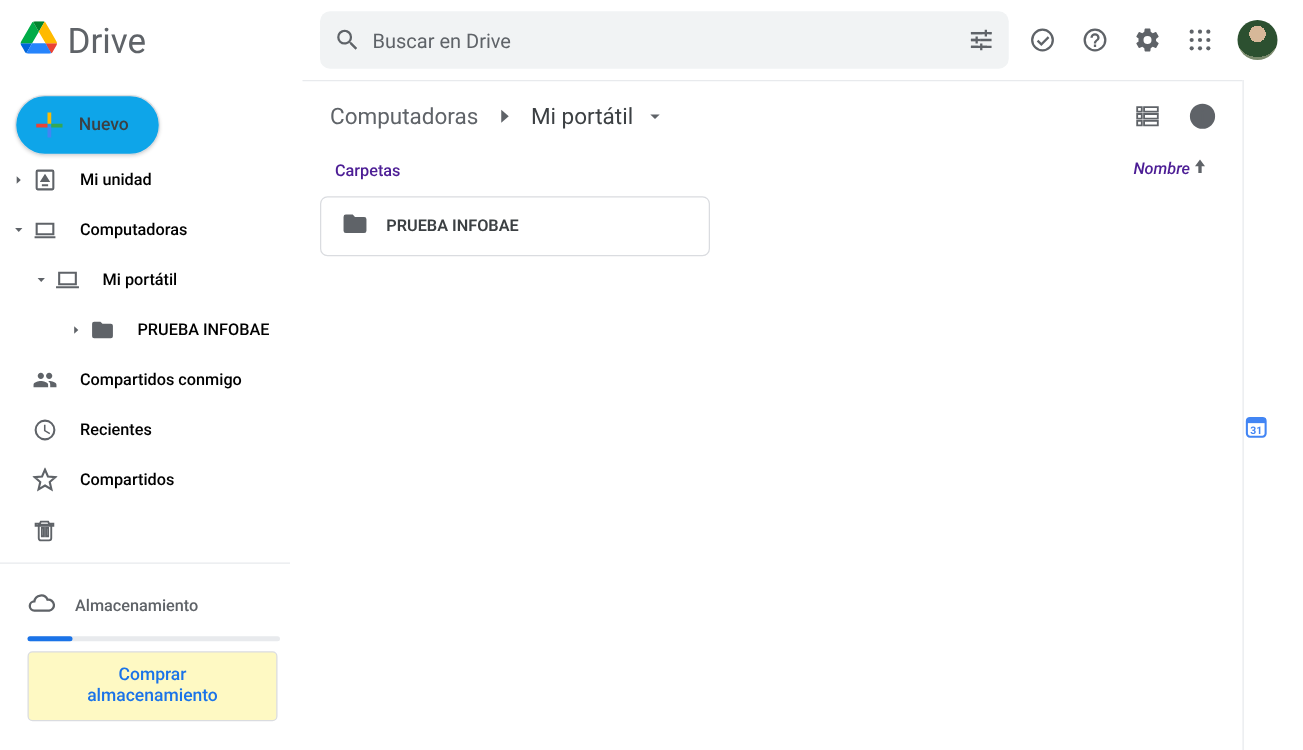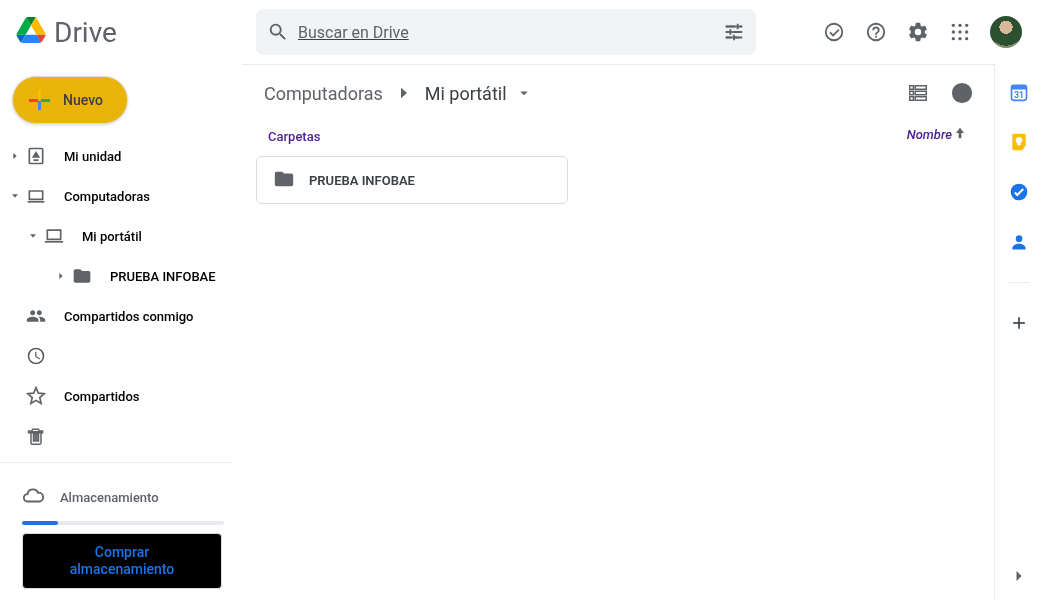--- a/index.html
+++ b/index.html
@@ -3,35 +3,35 @@
 <meta charset="utf-8">
 <style>
   * { box-sizing: border-box; margin: 0; padding: 0; font-family: 'Segoe UI', Roboto, Arial, sans-serif; }
   body { width: 1042px; height: 600px; overflow: hidden; background: #fff; color: #3c4043; }
   .root { display: flex; flex-direction: column; height: 100%; }
 
   
   .header { display: flex; align-items: center; height: 64px; padding: 0 8px 0 16px; }
   .brand { display: flex; align-items: center; gap: 8px; width: 240px; }
   .brand-name { font-size: 28px; color: #5f6368; }
-  .search-wrap { flex: 0 0 auto; width: 500px; text-decoration: underline; }
+  .search-wrap { flex: 0 0 auto; width: 551px; }
   .search { display: flex; align-items: center; background: #f1f3f4; border-radius: 8px; height: 46px; padding: 0 10px; }
   .search svg { fill: #5f6368; }
   .search-input { flex: 1; border: none; background: transparent; font-size: 16px; color: #5f6368; padding: 0 8px; outline: none; }
   .search-input::placeholder { color: #5f6368; }
   .header-spacer { flex: 1; }
   .header-icons { display: flex; align-items: center; gap: 18px; padding-right: 12px; }
   .icon-btn { width: 24px; height: 24px; display: flex; align-items: center; justify-content: center; cursor: pointer; }
   .icon-btn svg { fill: #5f6368; }
   .avatar { width: 32px; height: 32px; border-radius: 50%; background: radial-gradient(circle at 50% 35%, #d7b899 0 25%, #2c5030 25% 70%, #7a8a6d 70% 100%); }
 
   
   .body { display: flex; flex: 1; min-height: 0; }
   .sidebar { width: 242px; display: flex; flex-direction: column; border-right: none; padding-top: 8px; }
-  .new-btn { display: flex; align-items: center; gap: 12px; margin: 4px 0 12px 12px; width: 116px; height: 48px; border-radius: 24px; border: 1px solid #dadce0; background: #eab308; box-shadow: 0 1px 3px rgba(0,0,0,0.15); padding: 0 20px 0 14px; cursor: pointer; font-size: 14px; color: #3c4043; font-weight: 500; }
+  .new-btn { display: flex; align-items: center; gap: 12px; margin: 4px 0 0 12px; width: 116px; height: 48px; border-radius: 24px; border: 1px solid #dadce0; background: #0ea5e9; box-shadow: 0 1px 3px rgba(0,0,0,0.15); padding: 0 20px 0 14px; cursor: pointer; font-size: 14px; color: #3c4043; font-weight: 500; }
   .plus-icon { width: 24px; height: 24px; position: relative; } 
   
   .plus-icon .seg { position:absolute; }
   .segY { left:11px; top:2px; width:3px; height:9px; background:#fbbc04; }
   .segB { left:11px; top:13px; width:3px; height:9px; background:#4285f4; }
   .segR { top:11px; left:2px; width:9px; height:3px; background:#ea4335; }
   .segG { top:11px; left:14px; width:9px; height:3px; background:#34a853; }
 
   .nav { list-style: none; font-size: 13px; color: #000000; }
   .nav-row { display: flex; align-items: center; height: 40px; padding-left: 8px; cursor: pointer; border-radius: 0 20px 20px 0; margin-right: 10px; font-weight:500; }
@@ -41,21 +41,21 @@
   .nav-row .label { flex:1; }
   .indent-1 { padding-left: 26px; }
   .indent-2 { padding-left: 54px; }
   .sep { height:1px; background:#e8eaed; margin: 6px 10px 10px 0; }
 
   .storage-area { padding: 4px 18px 10px 22px; }
   .storage-row { display:flex; align-items:center; gap:16px; color:#5f6368; font-size:13px; height:40px; font-weight:500;}
   .bar { height:4px; background:#e8eaed; border-radius:2px; margin: 4px 0 8px 0; position:relative; }
   .bar .fill { position:absolute; left:0; top:0; bottom:0; width:18%; background:#1a73e8; border-radius:2px; }
   .storage-text { font-size:13px; color:#5f6368; margin-bottom:10px; }
-  .buy-btn { width: 200px; border:1px solid #dadce0; background:#000000; color:#1a73e8; font-size:14px; padding:10px 0; text-align:center; border-radius:4px; cursor:pointer; font-weight:500; line-height:1.2; }
+  .buy-btn { width: 200px; border:1px solid #dadce0; background:#fef9c3; color:#1a73e8; font-size:14px; padding:10px 0; text-align:center; border-radius:4px; cursor:pointer; font-weight:500; line-height:1.2; }
 
   
   .main { flex:1; display:flex; flex-direction:column; border-top:1px solid #e8eaed; border-left: none; min-width:0; }
   .path-bar { display:flex; align-items:center; height:56px; padding: 0 20px; }
   .crumb { font-size:18px; color:#5f6368; cursor:pointer; padding:4px 2px; }
   .crumb.current { color:#3c4043; }
   .chev { margin: 0 10px; display:flex; }
   .chev svg { fill:#5f6368; width:18px; height:18px; }
   .drop-arrow { margin-left:6px; display:flex; }
   .drop-arrow svg { fill:#5f6368; width:18px; height:18px;}
@@ -64,21 +64,21 @@
 
   .section-head { display:flex; align-items:flex-end; padding: 4px 26px 12px 26px; font-size:13px; color:#4c1d95; font-weight:500;}
   .section-head .spacer { flex:1; }
   .sort { display:flex; align-items:center; gap:0; cursor:pointer;font-style:italic; }
 
   .folders-grid { padding: 0 14px; }
   .folder-card { display:flex; align-items:center; gap:14px; width:312px; height:48px; border:1px solid #dadce0; border-radius:6px; padding:0 16px; cursor:pointer; font-size:13px; color:#3c4043; font-weight:600; }
   .folder-card svg { fill:#5f6368; }
 
   
-  .right-rail { width: 48px; border-left:1px solid #e8eaed; display:flex; flex-direction:column; align-items:center; padding-top:18px; gap:30px; }
+  .right-rail { width: 48px; border-left:1px solid #e8eaed; display:flex; flex-direction:row; align-items:center; padding-top:18px; gap:30px; }
   .rail-icon { width:20px; height:20px; display:flex; align-items:center; justify-content:center; cursor:pointer; }
   .rail-spacer { flex:1; }
   .rail-expand { width:24px; height:24px; display:flex; align-items:center; justify-content:center; cursor:pointer; margin-bottom:12px;}
 
   .arrow svg { width:10px; height:10px; fill:#5f6368; }
 </style>
 </head>
 <body>
 
 <div class="root">
@@ -252,20 +252,21 @@
             </span>
           <span class="label">Compartidos conmigo</span>
         </li>
         <li class="nav-row">
           <span class="arrow"></span>
           <span class="ico">
               <svg width="20" height="20" viewBox="0 0 24 24">
                 <path d="M12 2a10 10 0 100 20 10 10 0 000-20zm0 18a8 8 0 110-16 8 8 0 010 16zm.5-13H11v6l5.25 3.15.75-1.23-4.5-2.67V7z"></path>
               </svg>
             </span>
+          <span class="label">Recientes</span>
         </li>
         <li class="nav-row">
           <span class="arrow"></span>
           <span class="ico">
               <svg width="20" height="20" viewBox="0 0 24 24">
                 <path d="M12 17.27L18.18 21l-1.64-7.03L22 9.24l-7.19-.61L12 2 9.19 8.63 2 9.24l5.46 4.73L5.82 21z" fill="none" stroke="#5f6368" stroke-width="2"></path>
               </svg>
             </span>
           <span class="label">Compartidos</span>
         </li>

